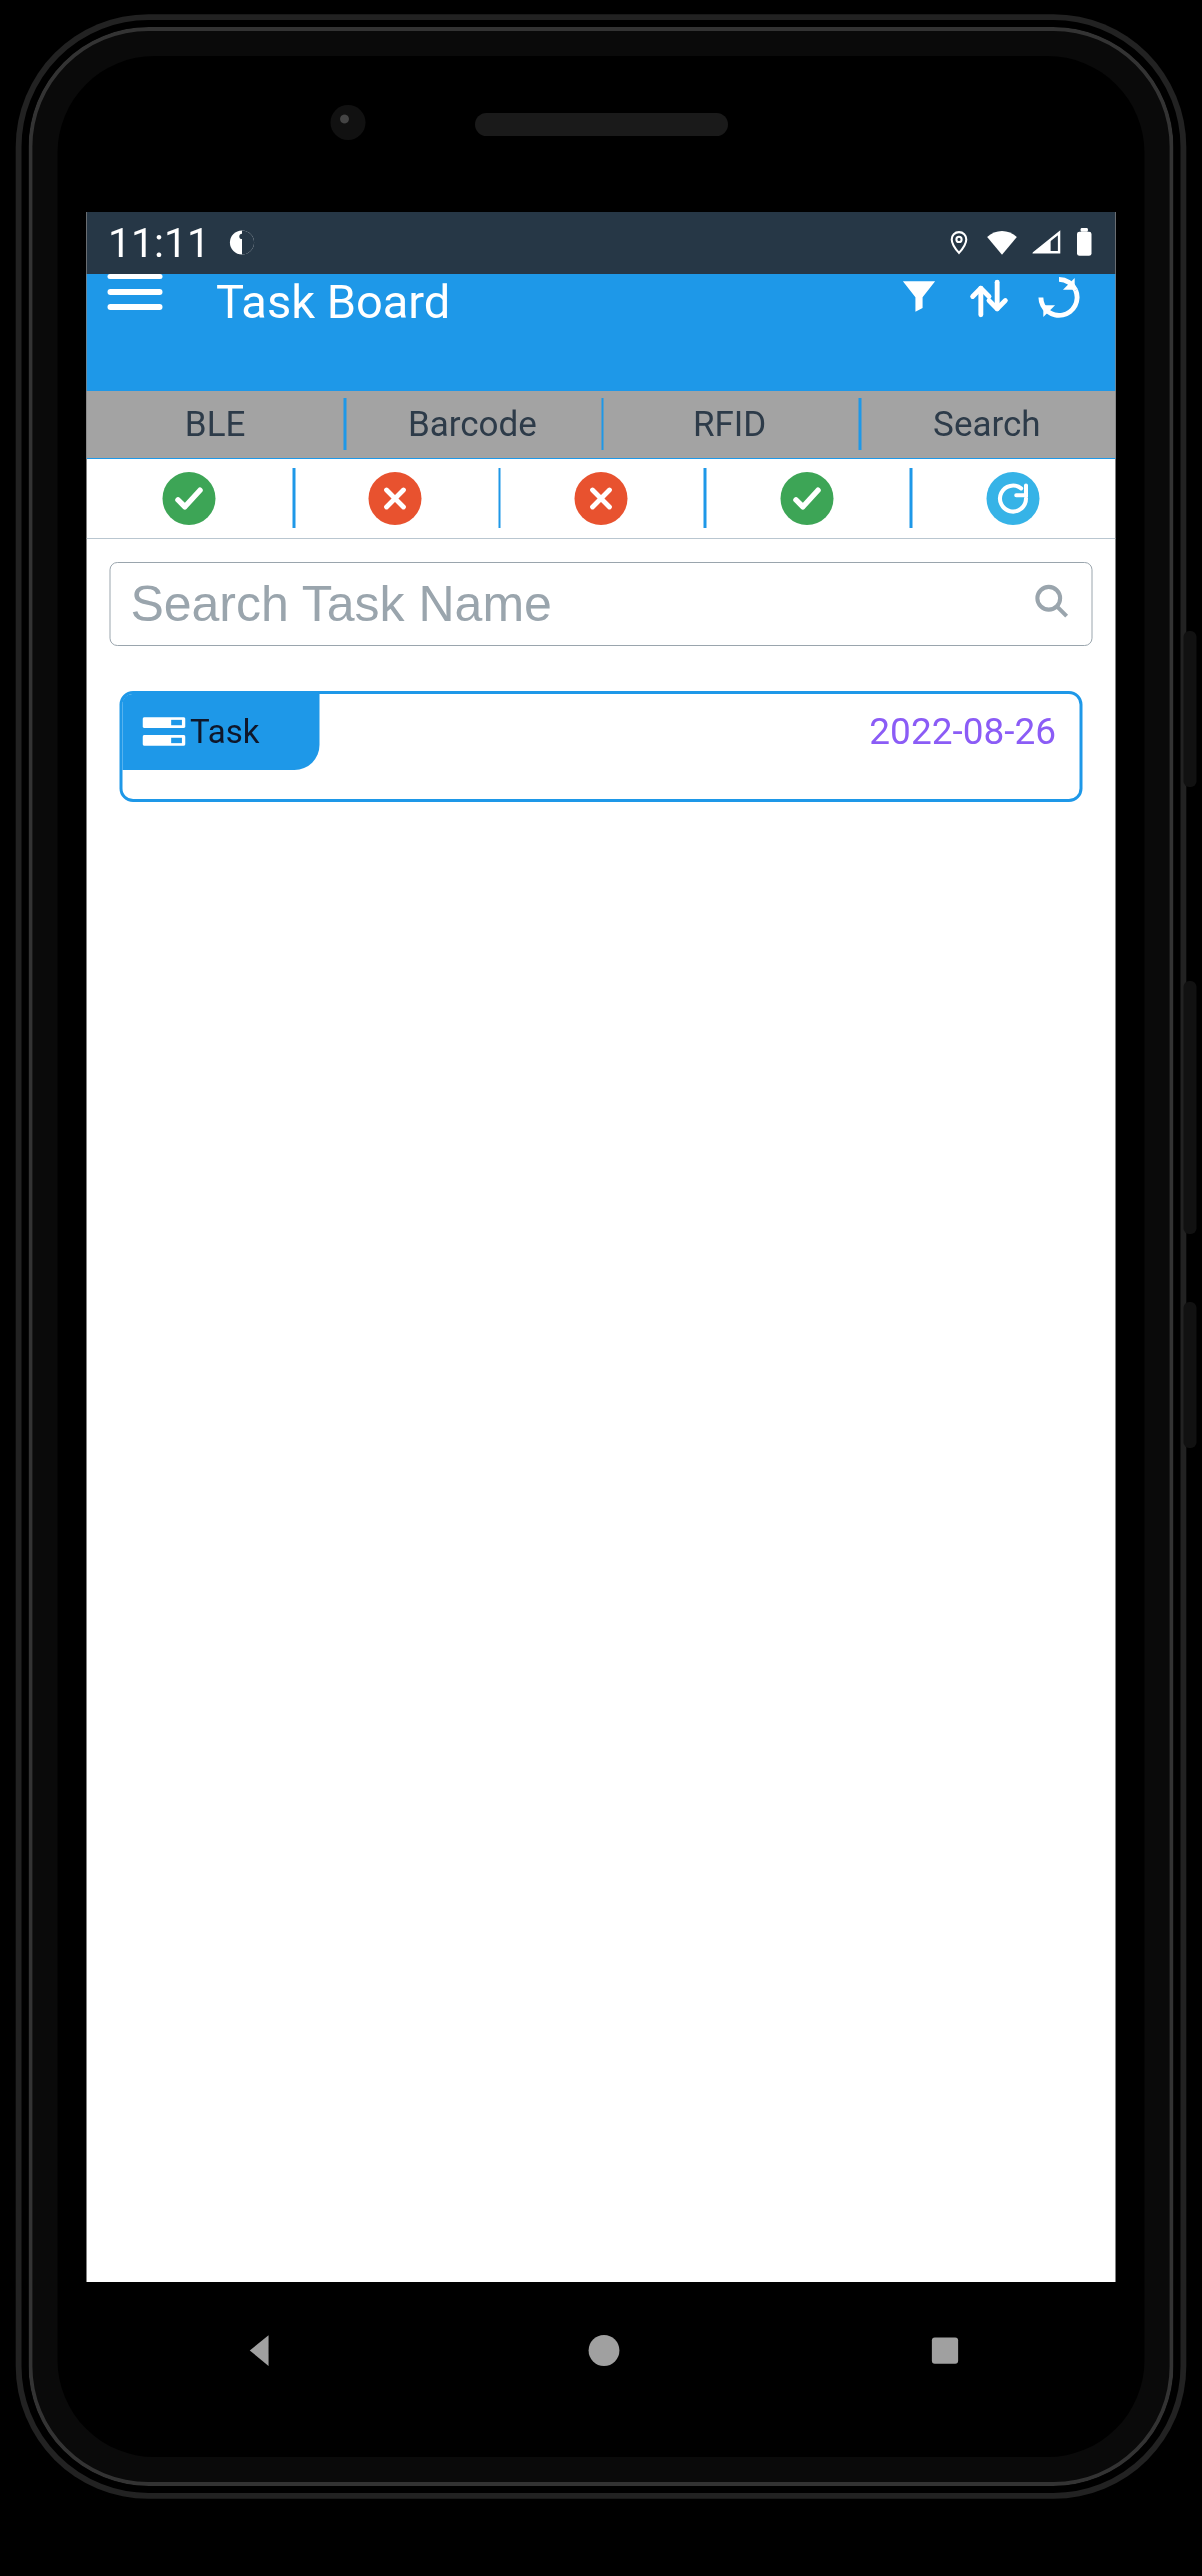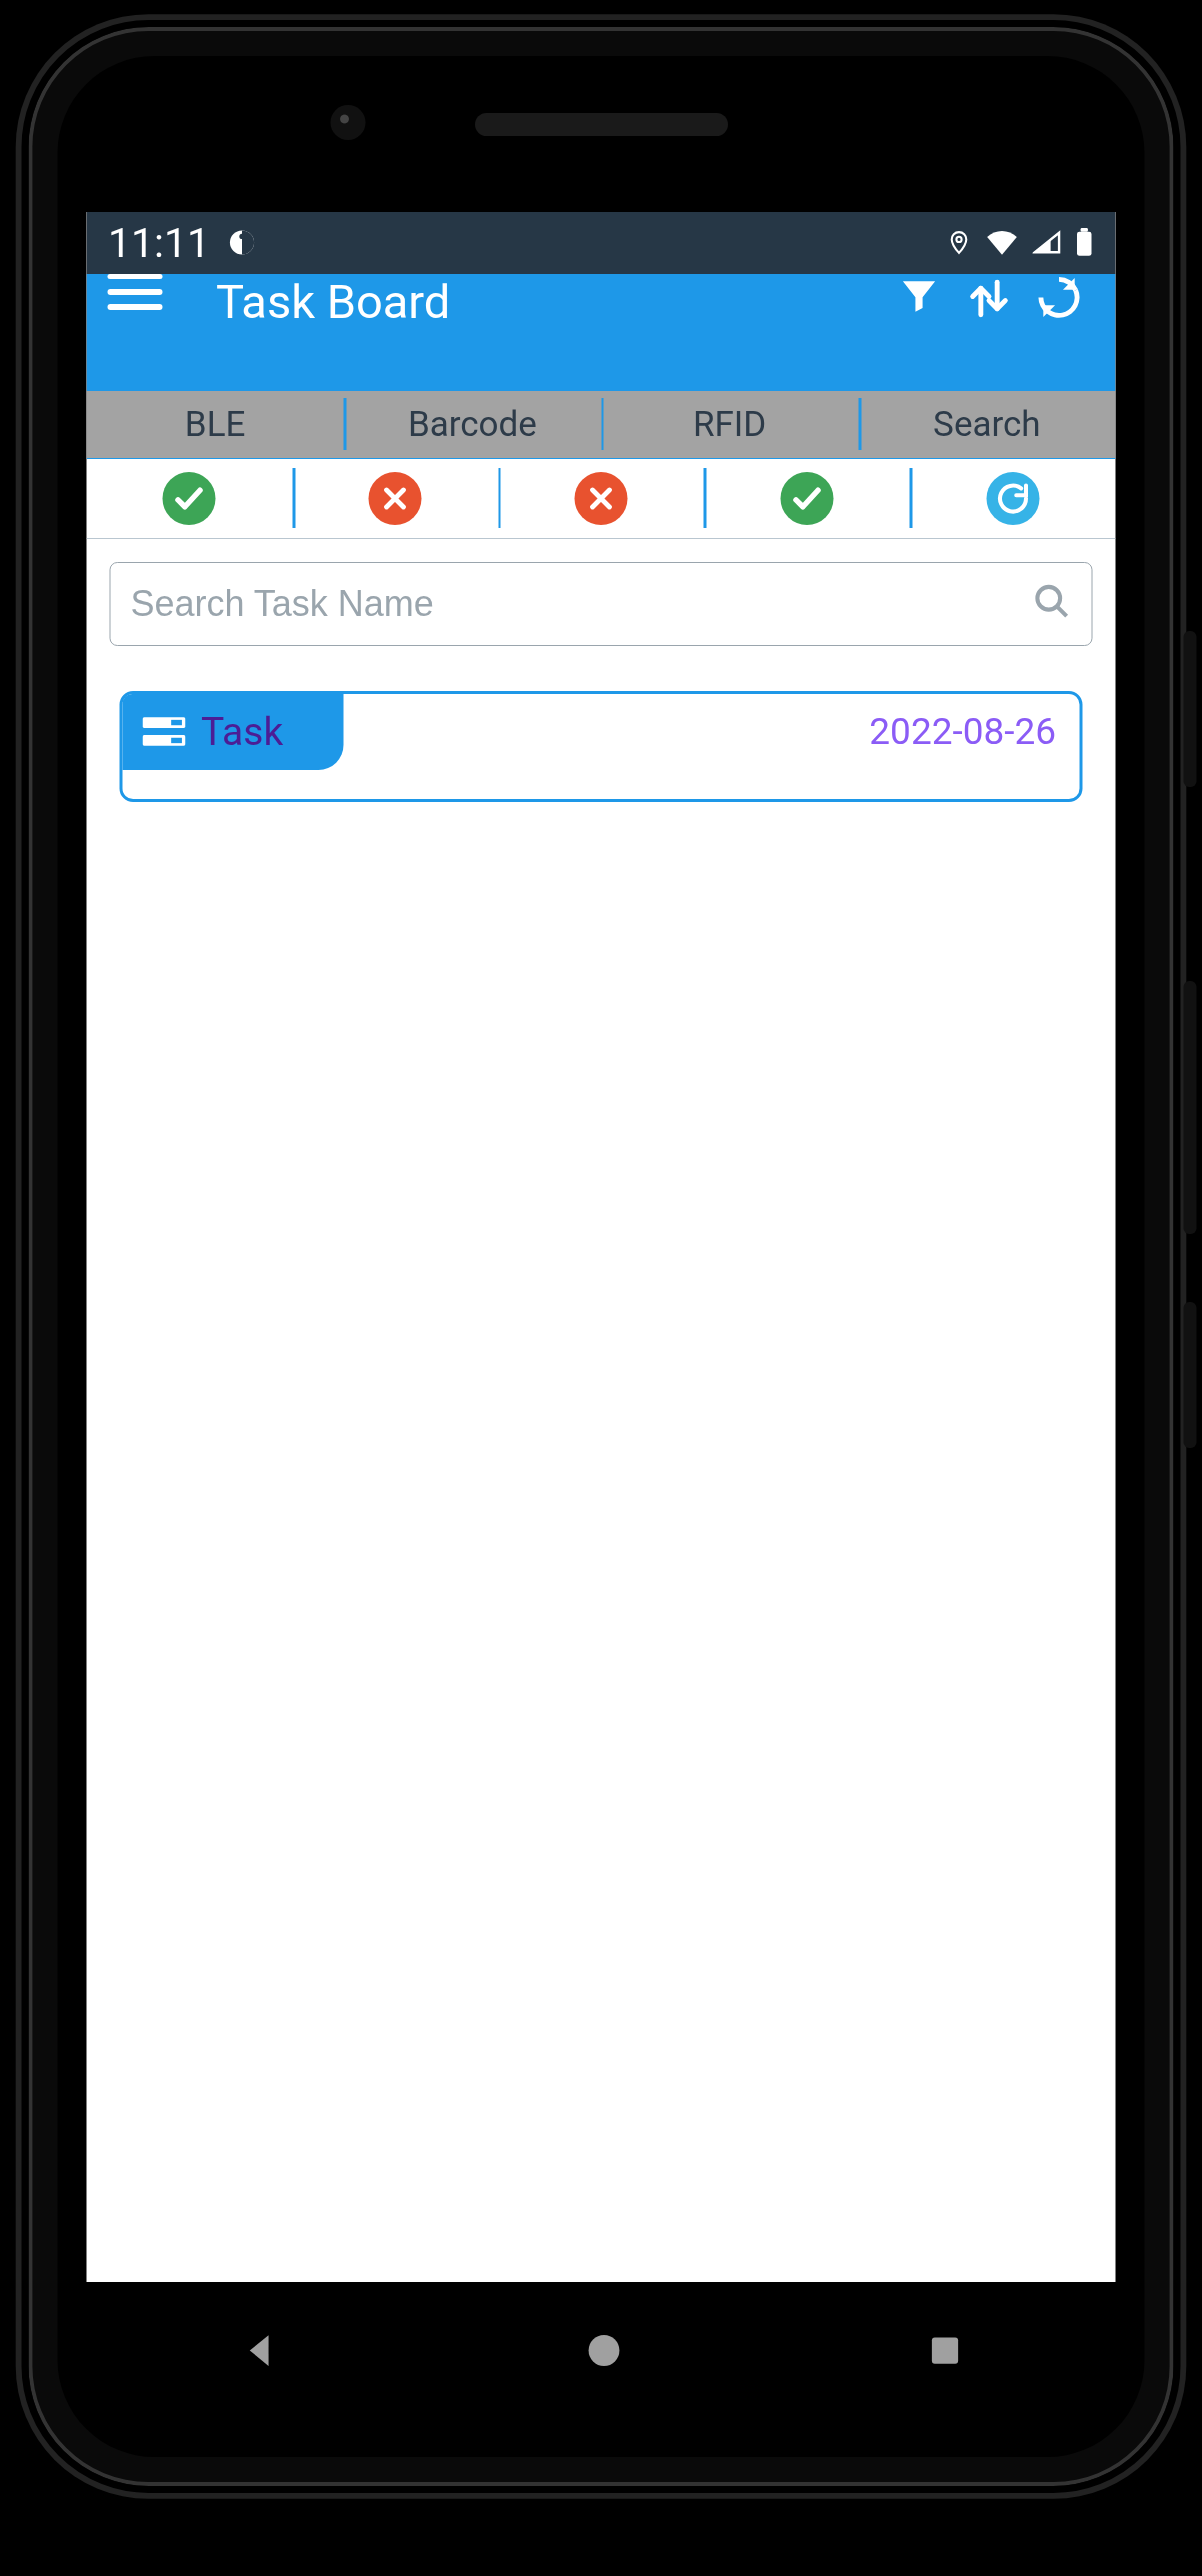--- a/index.html
+++ b/index.html
@@ -127,49 +127,49 @@
   .search-wrap { padding: 23.4px; }
   .search {
     border:1.9px solid #9aa5ad;
     border-radius:7.8px;
     height:84px;
     display:flex; align-items:center;
     padding:0 19.5px;
   }
   .search input {
     flex:1; border:0; outline:0;
-    font-size:36px; color:#333;
+    font-size:50px; color:#333;
     background:transparent;
   }
   .search input::placeholder { color:#9aa5ad; }
   .search .search-icon { color:#9aa5ad; }
   
   .cards { padding: 21.4px 33px; }
   .card {
     border:3.9px solid #1e98e8;
     border-radius:13.6px;
     background:#fff;
     position:relative;
     padding-bottom: 29px;
     cursor:pointer;
   }
   .card-header {
     display:flex; align-items:center;
     height: 76px;
   }
   .card-tab {
     background:#1e98e8;
-    color:#4c1d95;
+    color:#0f172a;
     height:76px;
     border-top-left-radius:9.7px;
     border-bottom-right-radius:25px;
     display:flex; align-items:center;
     padding:0 60px 0 19.5px;
-    font-size:39px;
-    gap:16px;
+    font-size:33px;
+    gap:5px;
   }
   .card-tab svg { display:block; }
   .card-date {
     margin-left:auto;
     padding-right:23.4px;
     font-size:37px;
     color:#8b5cf6;
   }
   .card-body { padding: 27px 27px 0 27px; position:relative; }
   .card-title { font-size:41px; color:#233240; margin-bottom:17.5px; }

